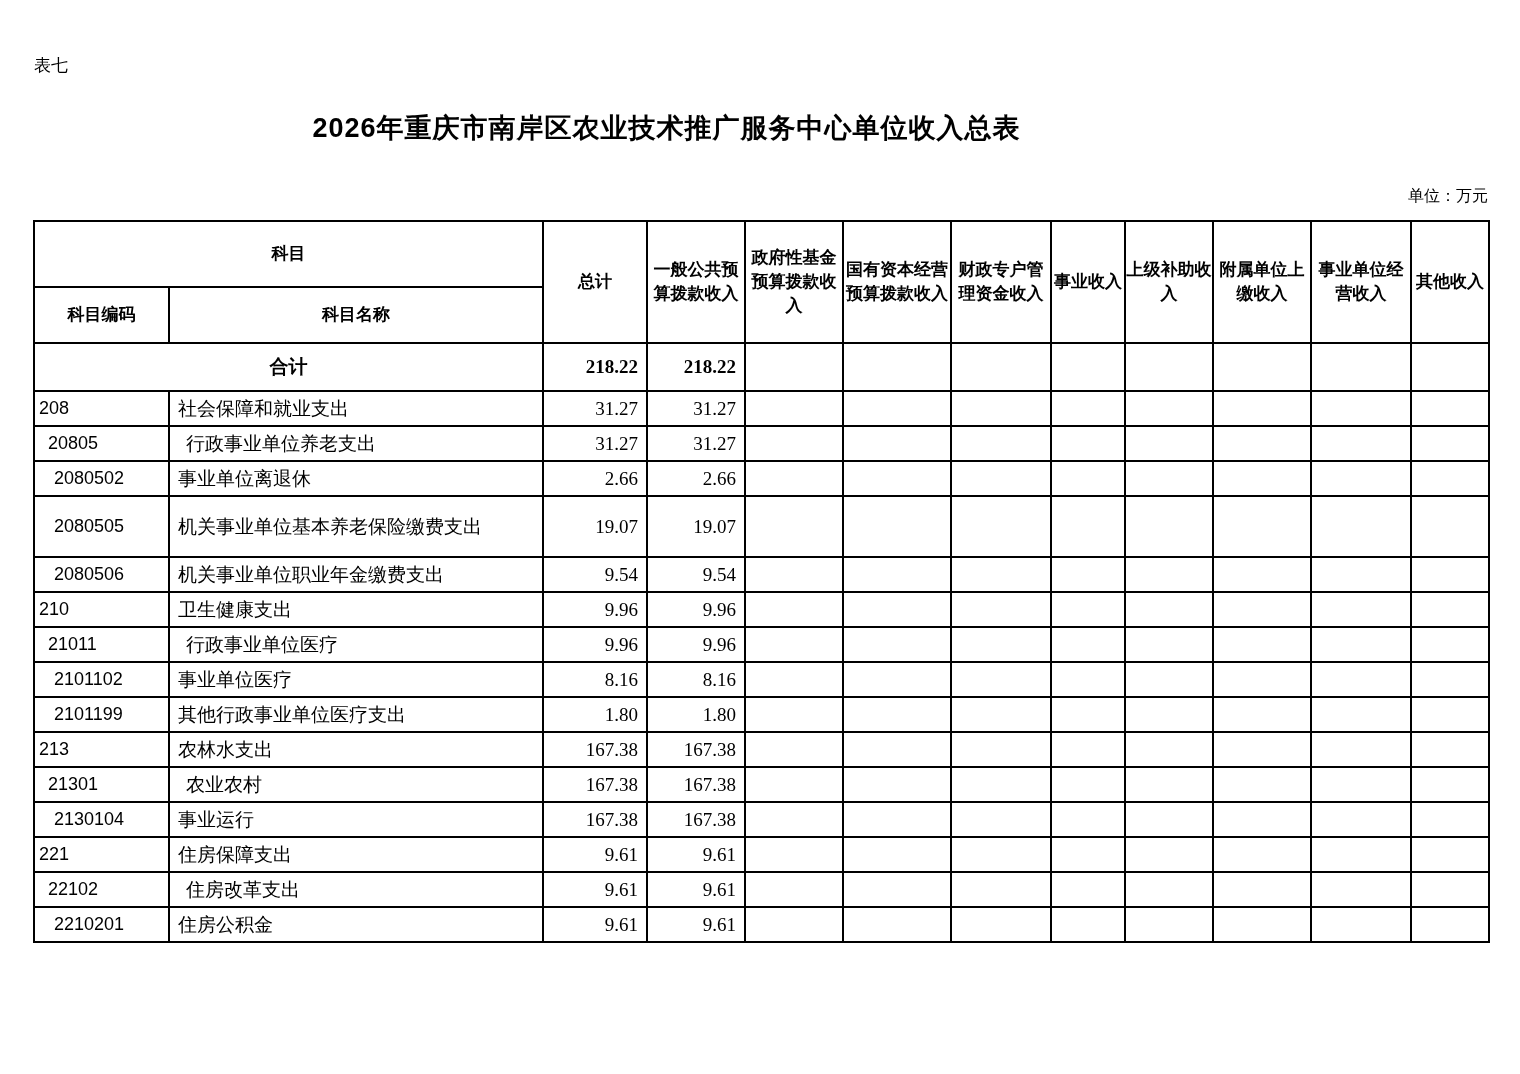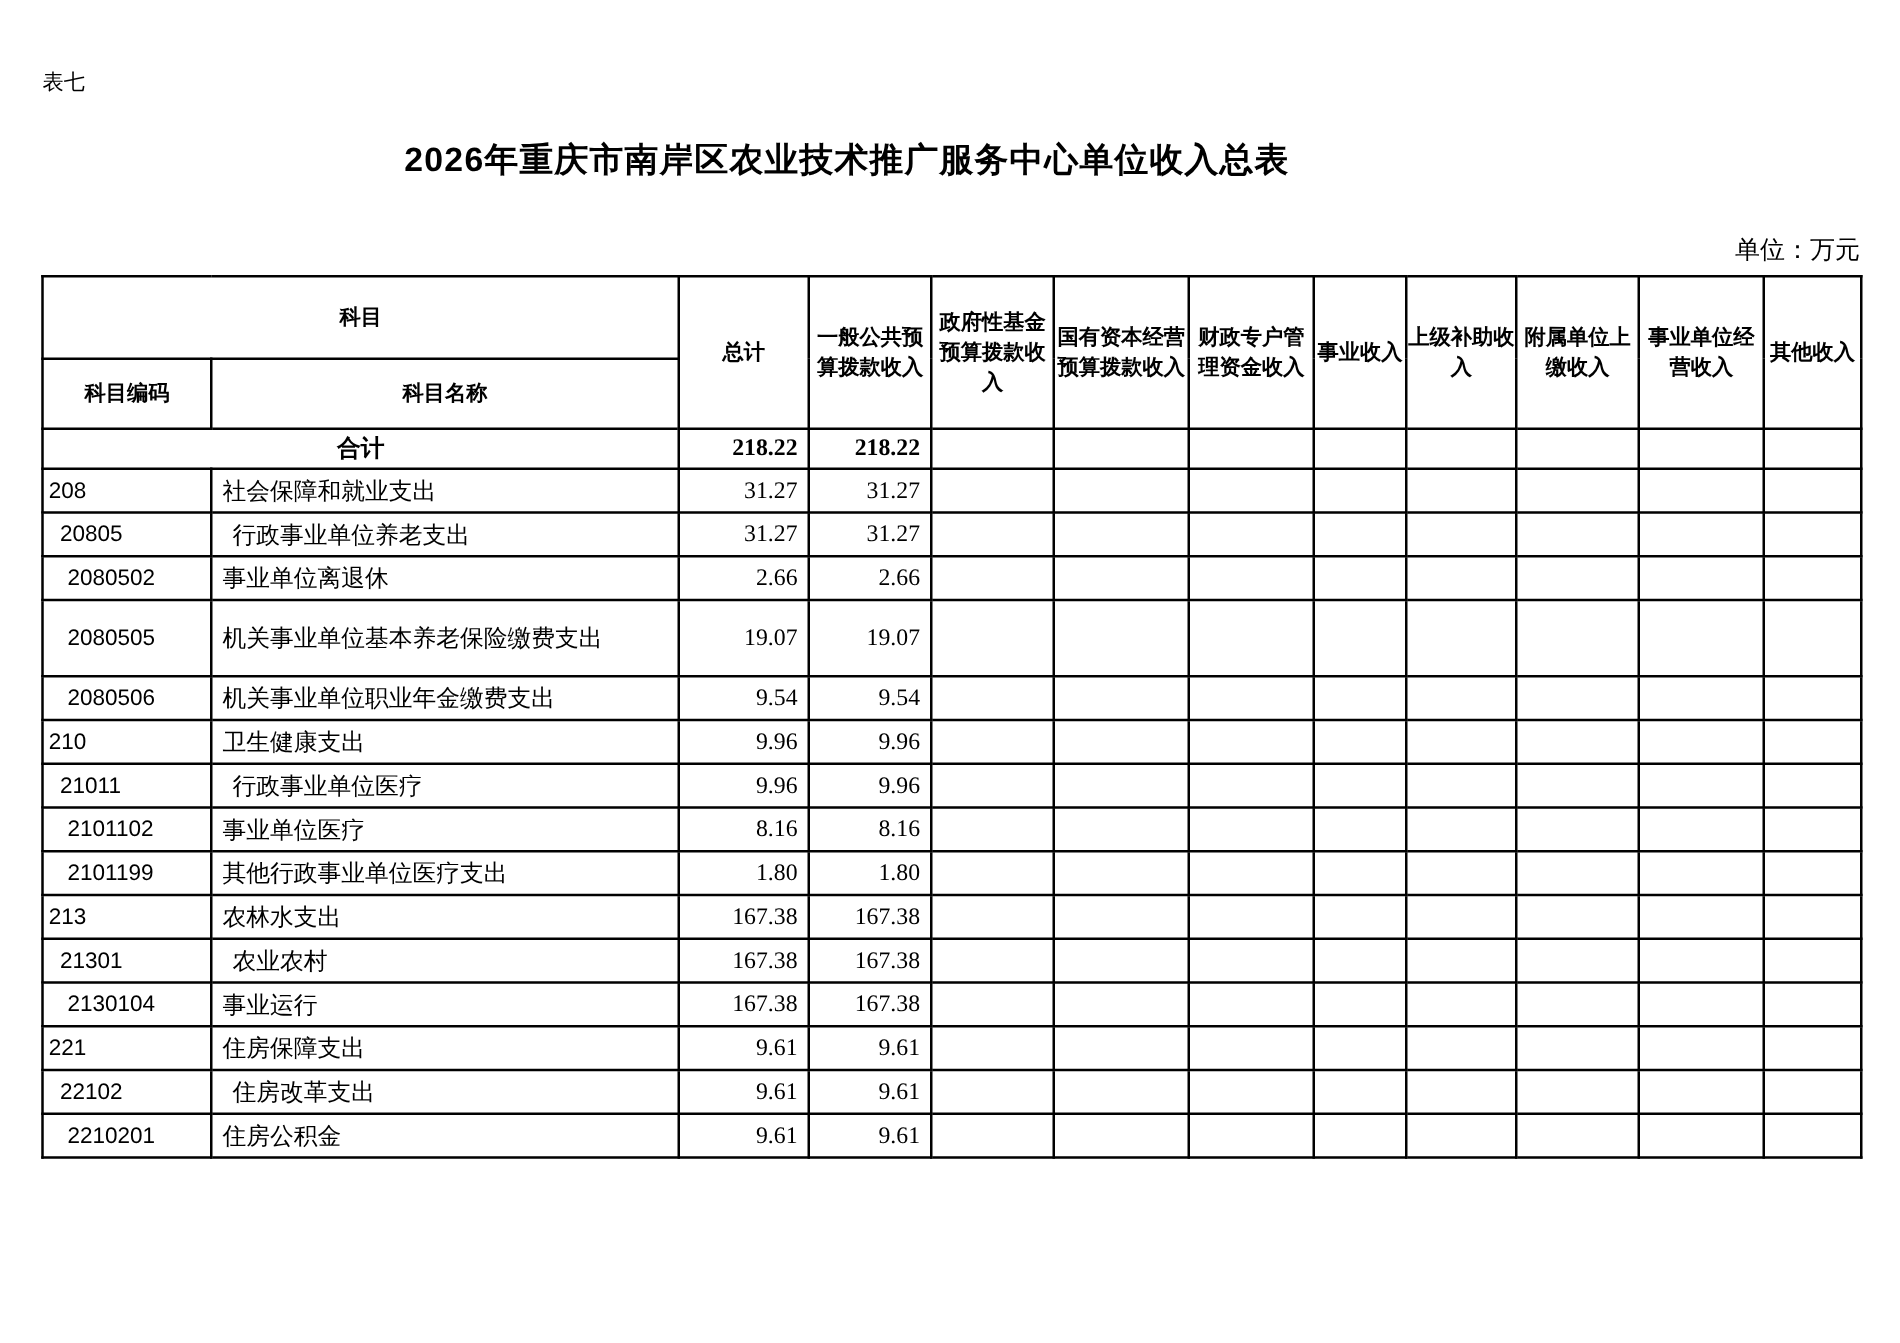--- a/index.html
+++ b/index.html
@@ -17,33 +17,33 @@
     overflow: hidden;
   }
   .corner-label {
     position: absolute;
     left: 34px; top: 54px;
     font-size: 17px;
     font-family: "Liberation Serif", serif;
   }
   .doc-title {
     position: absolute;
-    left: 11px; top: 110px;
+    left: 0; top: 110px;
     width: 1333px;
     margin: 0;
     text-align: center;
     font-size: 27px;
     font-weight: bold;
     font-family: "Liberation Sans", sans-serif;
     letter-spacing: 1px;
   }
   .unit-label {
     position: absolute;
     right: 32px; top: 186px;
-    font-size: 20px;
+    font-size: 16px;
     font-family: "Liberation Serif", serif;
   }
   table.budget-table {
     position: absolute;
     left: 33px; top: 220px;
     width: 1455px;
     border-collapse: collapse;
     table-layout: fixed;
   }
   .budget-table th, .budget-table td {
@@ -68,21 +68,21 @@
   th.h-statecap   { padding: 0 16px; }
   th.h-fiscal     { padding: 0 13px; }
   th.h-career     { padding: 0 15px; }
   th.h-upper      { padding: 0 14px; }
   th.h-affiliated { padding: 0 12px; margin-left: 28px; }
   th.h-operating  { padding: 0 13px; }
   th.h-other      { padding: 0 20px; }
 
   tbody tr { height: 35px; }
   tbody tr.tall { height: 61px; }
-  tbody tr.summary { height: 32px; }
+  tbody tr.summary { height: 48px; }
 
   td.code {
     font-family: "Liberation Sans", sans-serif;
     font-size: 18px;
     text-align: left;
     padding-left: 4px;
   }
   td.name {
     font-family: "Liberation Serif", serif;
     font-size: 19px;

